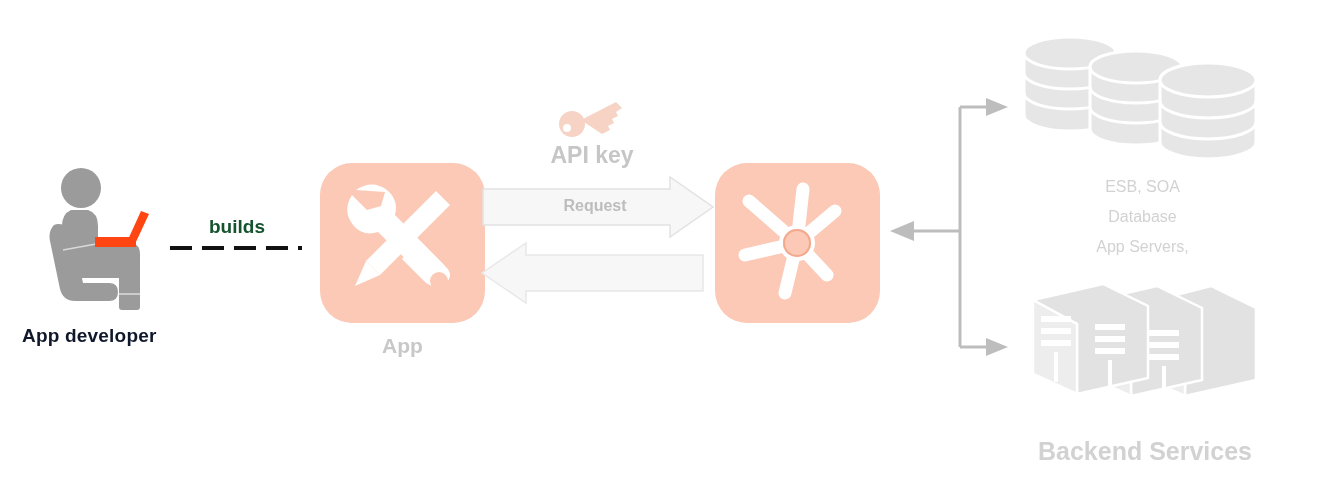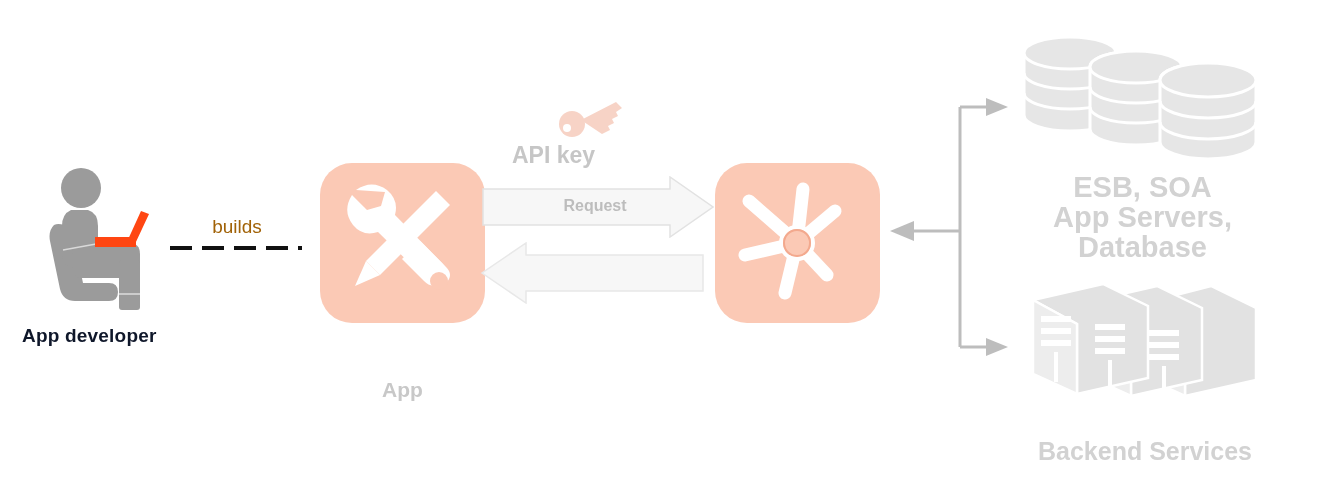--- a/index.html
+++ b/index.html
@@ -9,51 +9,51 @@
 
   .abs{position:absolute;}
 
   
   #developer-group{left:40px;top:160px;width:140px;height:150px;}
   #developer-label{left:22px;top:325px;width:220px;
       font-size:19px;font-weight:bold;color:#0f172a;letter-spacing:.2px;}
 
   
   #builds-label{left:172px;top:216px;width:130px;text-align:center;
-      font-size:19px;font-weight:normal;color:#a16207;}
+      font-size:19px;font-weight:bold;color:#14532d;}
   #builds-dash{left:170px;top:246px;width:132px;height:4px;
       background-image:repeating-linear-gradient(to right,#111 0 22px,rgba(0,0,0,0) 22px 32px);}
 
   
   .tile{width:165px;height:160px;border-radius:32px;background:#fbc9b5;}
   #app-tile{left:320px;top:163px;}
   #api-tile{left:715px;top:163px;}
-  .tile-label{font-size:21px;font-weight:bold;color:#c8c8c8;text-align:center;width:165px;margin-top:44px;}
+  .tile-label{font-size:21px;font-weight:bold;color:#c8c8c8;text-align:center;width:165px;}
   #app-label{left:320px;top:334px;}
   #api-label{left:715px;top:334px;}
 
   
   #apikey-icon{left:556px;top:98px;width:70px;height:40px;}
-  #apikey-label{left:512px;top:142px;width:160px;
+  #apikey-label{left:512px;top:142px;width:160px;text-align:center;
       font-size:23px;font-weight:bold;color:#c6c6c6;}
 
   
   #request-arrow{left:482px;top:176px;width:232px;height:62px;}
   #response-arrow{left:480px;top:242px;width:224px;height:62px;}
   .flow-text{font-size:16px;font-weight:bold;color:#bdbdbd;text-align:center;}
   #request-text{left:500px;top:197px;width:190px;}
   #response-text{left:505px;top:262px;width:190px;}
 
   
   #connectors{left:880px;top:85px;width:130px;height:290px;}
 
   
   #database-icon{left:1020px;top:35px;width:240px;height:125px;}
   #database-label{left:1020px;top:172px;width:245px;text-align:center;
-      font-size:29px;font-weight:bold;color:#d2d2d2;line-height:30px;}
+      font-size:16px;font-weight:normal;color:#d2d2d2;line-height:30px;}
   #servers-icon{left:1025px;top:282px;width:235px;height:115px;}
   #servers-label{left:1000px;top:437px;width:290px;text-align:center;
       font-size:25px;font-weight:bold;color:#d2d2d2;}
 </style>
 </head>
 <body>
 
 <div id="stage">
 
   <div class="abs" id="developer-group">
@@ -173,22 +173,22 @@
 
         <path d="M140 45 a48 17 0 0 1 96 0 l0 62 a48 17 0 0 1 -96 0 Z"></path>
         <path d="M140 66 a48 17 0 0 0 96 0" fill="none"></path>
         <path d="M140 87 a48 17 0 0 0 96 0" fill="none"></path>
         <ellipse cx="188" cy="45" rx="48" ry="17"></ellipse>
       </g>
     </svg>
   </div>
   <div class="abs" id="database-label">
     <div>ESB, SOA</div>
+    <div>Database</div>
     <div>App Servers,</div>
-    <div>Database</div>
   </div>
 
   <div class="abs" id="servers-icon">
     <svg width="235" height="115" viewBox="0 0 235 115" xmlns="http://www.w3.org/2000/svg">
       <g stroke="#ffffff" stroke-width="2.5">
 
         <path d="M116 22 L186 4 L231 26 L231 98 L160 114 L160 44 Z" fill="#e2e2e2"></path>
         <path d="M116 22 L160 44 L160 114 L116 94 Z" fill="#ededed"></path>
 
         <path d="M62 14 L132 -2 L177 20 L177 92 L106 108 L106 38 Z" fill="#e2e2e2" transform="translate(0,6)"></path>

